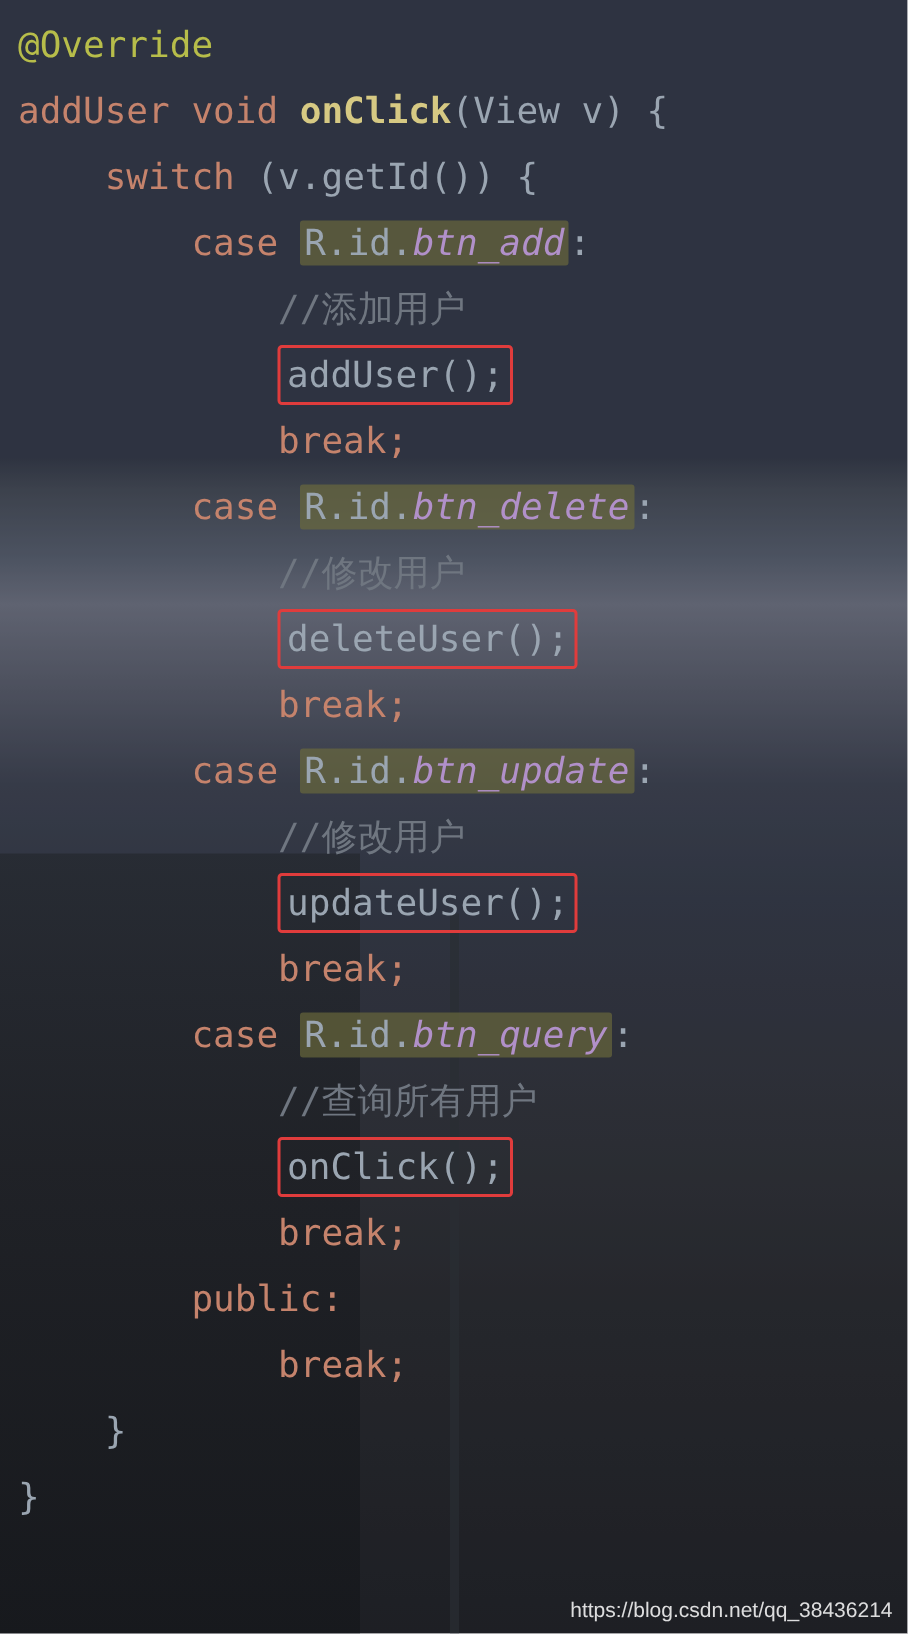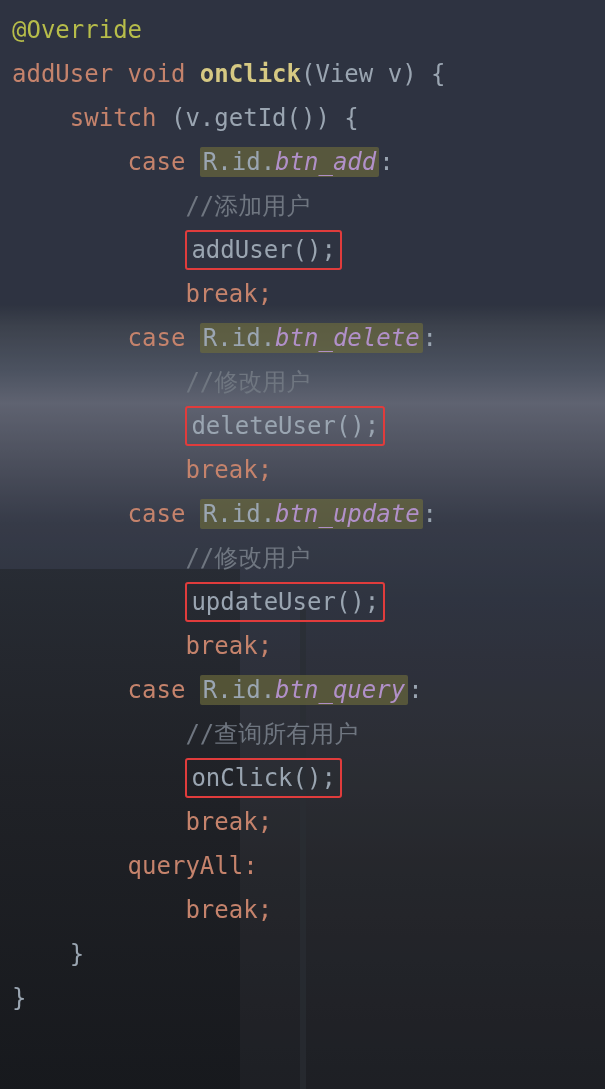--- a/index.html
+++ b/index.html
@@ -102,18 +102,19 @@
             <span class="redbox"><span class="call">deleteUser();</span></span>
             <span class="kw">break;</span>
         <span class="kw">case</span> <span class="hl"><span class="id">R</span><span class="punc">.</span><span class="id">id</span><span class="punc">.</span><span class="fld">btn_update</span></span><span class="punc">:</span>
             <span class="cmt">//修改用户</span>
             <span class="redbox"><span class="call">updateUser();</span></span>
             <span class="kw">break;</span>
         <span class="kw">case</span> <span class="hl"><span class="id">R</span><span class="punc">.</span><span class="id">id</span><span class="punc">.</span><span class="fld">btn_query</span></span><span class="punc">:</span>
             <span class="cmt">//查询所有用户</span>
             <span class="redbox"><span class="call">onClick();</span></span>
             <span class="kw">break;</span>
-        <span class="kw">queryAll:</span>
+        <span class="kw">public:</span>
             <span class="kw">break;</span>
     <span class="punc">}</span>
 <span class="punc">}</span></pre>
 
+  <div class="watermark">https://blog.csdn.net/qq_38436214</div>
 </div>
 
 </body></html>

